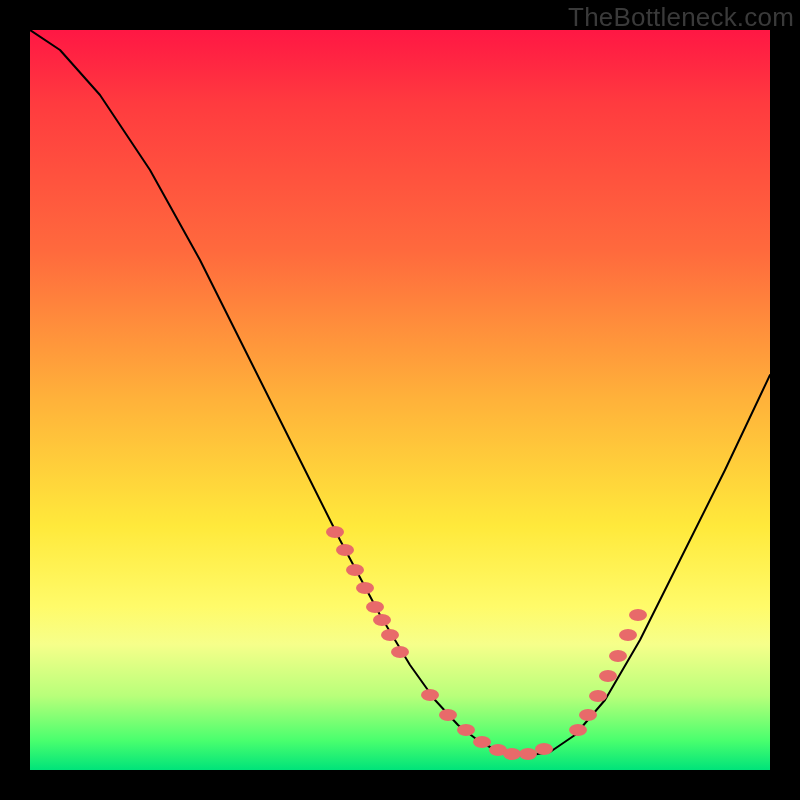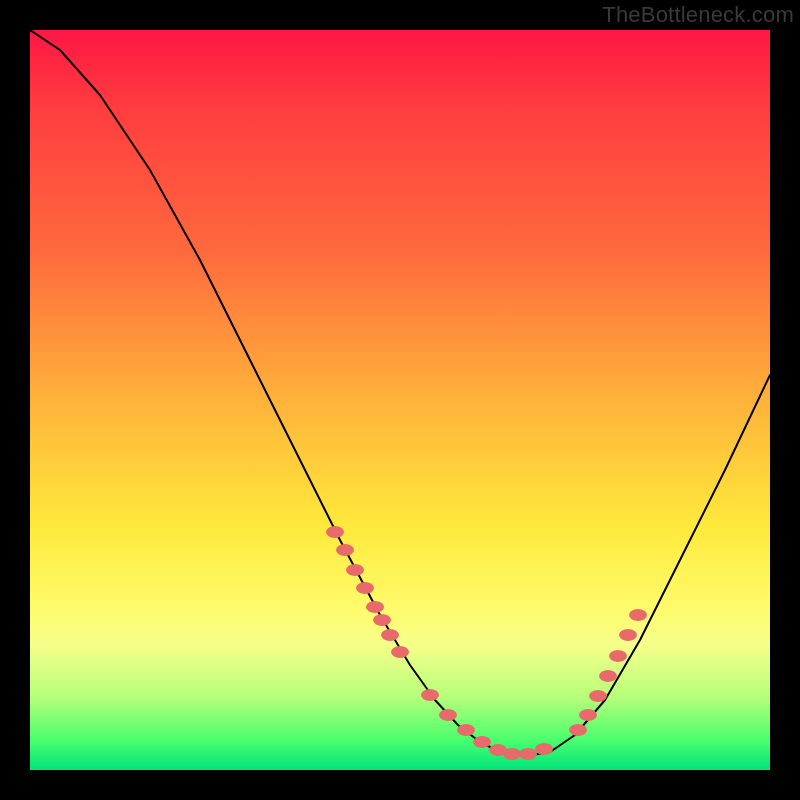--- a/index.html
+++ b/index.html
@@ -35,21 +35,21 @@
       #b8ff7a 90%,
       #4aff6e 96%,
       #00e37a 100%
     );
   }
   .watermark {
     position: absolute;
     top: 2px;
     right: 6px;
     color: #3a3a3a;
-    font-size: 22px;
+    font-size: 26px;
     font-weight: 500;
     letter-spacing: 0.2px;
     user-select: none;
   }
   .svg-layer {
     position: absolute;
     left: 0; top: 0;
     width: 740px;
     height: 740px;
   }

